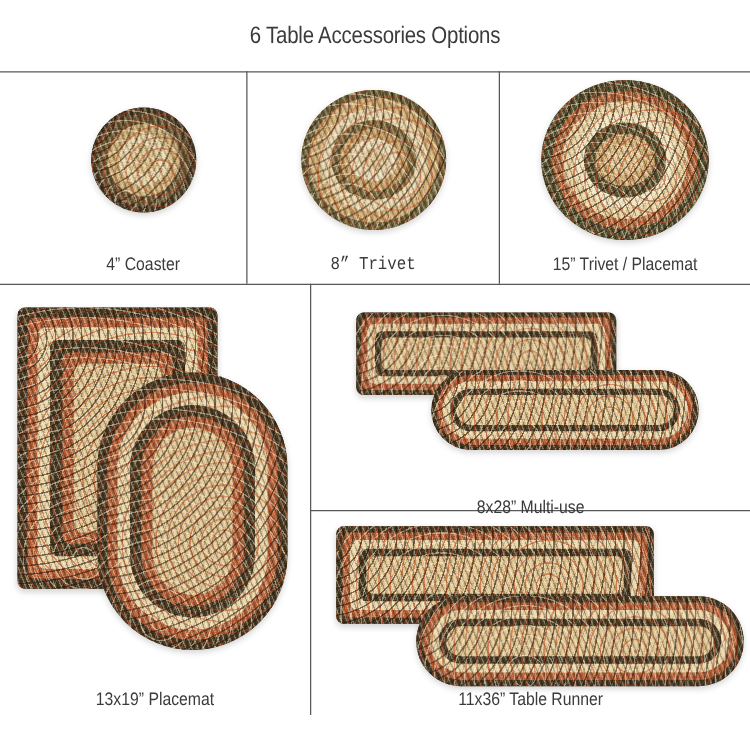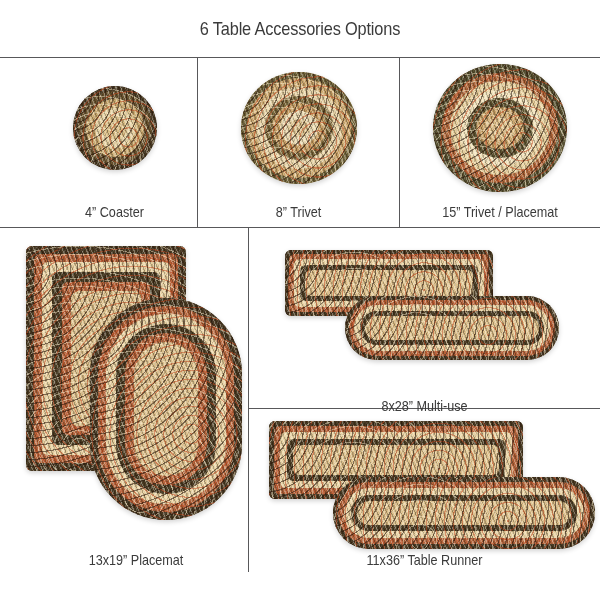--- a/index.html
+++ b/index.html
@@ -153,21 +153,21 @@
         <div class="ring rnd" style="inset:22px; background-color:#e3cf9f;"></div>
         <div class="ring rnd" style="inset:30px; background-color:#d8bc83;"></div>
         <div class="tex"></div>
         <div class="fleck"></div>
       </div>
     </div>
   </div>
   <div class="cell-label">4” Coaster</div>
 </div>
 
-<div class="cell" style="left:198px; top:58px; width:201px; height:166px;">
+<div class="cell" style="left:198px; top:58px; width:201px; height:166px;font-family:Liberation Mono, monospace;">
   <div class="cell-art">
     <div class="art-wrap" style="width:116px;height:112px;">
       <div class="braid rnd shadow-soft" style="inset:0; background-color:#8d7a46;">
         <div class="ring rnd" style="inset:0;     background-color:#6e6137;"></div>
         <div class="ring rnd" style="inset:6px;   background-color:#caa56a;"></div>
         <div class="ring rnd" style="inset:15px;  background-color:#e4d0a2;"></div>
         <div class="ring rnd" style="inset:24px;  background-color:#7d6a3c;"></div>
         <div class="ring rnd" style="inset:31px;  background-color:#c39a5e;"></div>
         <div class="ring rnd" style="inset:39px;  background-color:#e7d7ae;"></div>
         <div class="ring rnd" style="inset:47px;  background-color:#d9c characters;"></div>
@@ -192,21 +192,21 @@
         <div class="ring rnd" style="inset:43px; background-color:#c9a368;"></div>
         <div class="ring rnd" style="inset:52px; background-color:#ddbe87;"></div>
         <div class="tex"></div>
         <div class="fleck"></div>
       </div>
     </div>
   </div>
   <div class="cell-label">15” Trivet / Placemat</div>
 </div>
 
-<div class="cell" style="left:12px; top:228px; width:248px; height:344px;">
+<div class="cell" style="left:0; top:228px; width:248px; height:344px;">
   <div class="cell-art">
 
     <div class="braid rct shadow-soft" style="left:14px; top:18px; width:160px; height:225px; background-color:#4a3b23;">
       <div class="ring rct" style="inset:0;     background-color:#4a3b23;"></div>
       <div class="ring rct" style="inset:8px;   background-color:#b5643a;"></div>
       <div class="ring rct" style="inset:16px;  background-color:#e6cf9e;"></div>
       <div class="ring rct" style="inset:26px;  background-color:#4d3f25;"></div>
       <div class="ring rct" style="inset:36px;  background-color:#b5643a;"></div>
       <div class="ring rct" style="inset:45px;  background-color:#dcc territory;"></div>
       <div class="ring rct" style="inset:45px;  background-color:#dcc08b;"></div>

